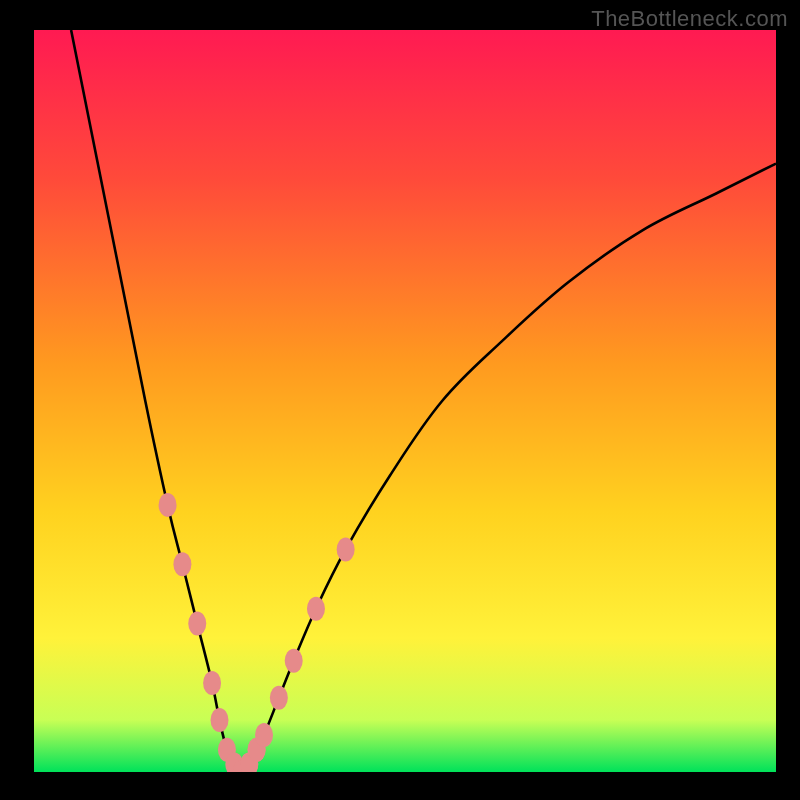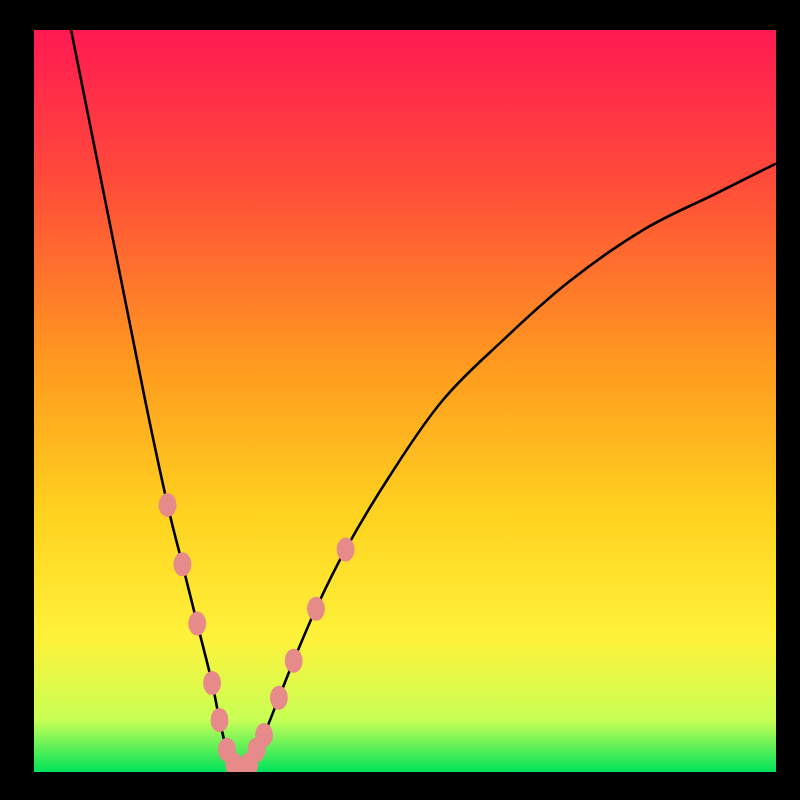--- a/index.html
+++ b/index.html
@@ -33,20 +33,21 @@
     letter-spacing: 0.5px;
     user-select: none;
   }
   svg { display: block; }
 </style>
 </head>
 <body>
 
 <div class="frame">
 
+  <div class="watermark">TheBottleneck.com</div>
 
   <div class="plot" style="left: 34px; top: 30px; width: 742px; height: 742px;">
     <svg width="742" height="742" viewBox="0 0 742 742" preserveAspectRatio="none">
       <defs>
         <linearGradient id="bg-grad" x1="0" y1="0" x2="0" y2="1">
             <stop offset="0%" stop-color="#ff1a52"></stop>
             <stop offset="20%" stop-color="#ff4a3a"></stop>
             <stop offset="45%" stop-color="#ff9a1f"></stop>
             <stop offset="65%" stop-color="#ffd21f"></stop>
             <stop offset="82%" stop-color="#fff23a"></stop>

